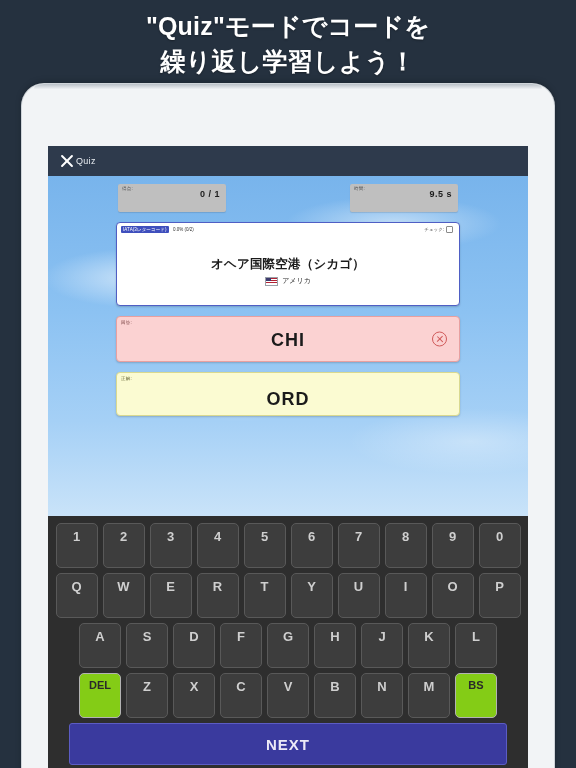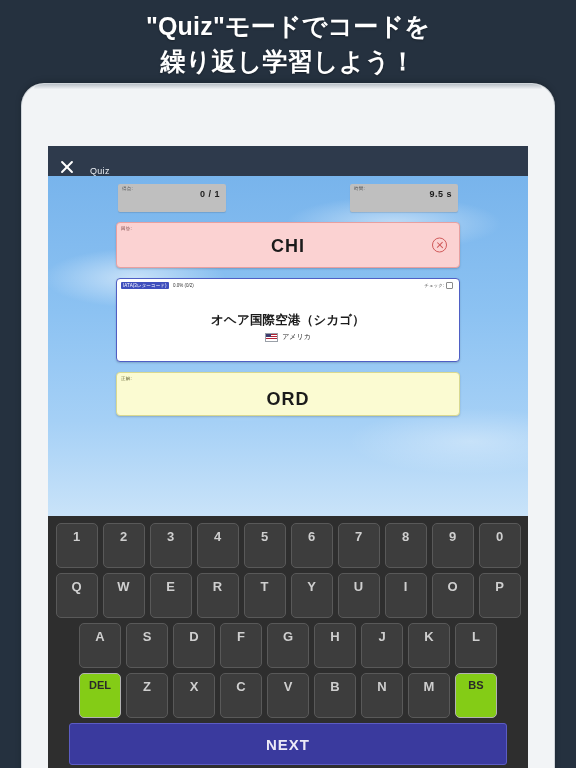--- a/index.html
+++ b/index.html
@@ -77,23 +77,23 @@
     height: 638px;
     background: #2f3b4d;
     overflow: hidden;
   }
 
   
   .appbar {
     height: 30px;
     background: #2e3a4c;
     display: flex;
-    align-items: flex-end;
+    align-items: center;
     padding: 0 10px;
-    gap: 14px;
+    gap: 0;
   }
   .close-icon {
     width: 18px; height: 18px;
     position: relative;
     flex: 0 0 auto;
   }
   .close-icon::before, .close-icon::after {
     content: "";
     position: absolute;
     left: 1px; top: 8px;
@@ -366,40 +366,40 @@
 
       <div class="stats">
         <div class="stat-box">
           <div class="stat-label">得点:</div>
           <div class="stat-value">0 / 1</div>
         </div>
         <div class="stat-box">
           <div class="stat-label">時間:</div>
           <div class="stat-value">9.5 s</div>
         </div>
-      </div>
-
-      <div class="card card-answer">
-        <div class="card-tag">回答:</div>
-        <div class="a-main">CHI</div>
-        <div class="wrong-icon"></div>
       </div>
 
       <div class="card card-question">
         <div class="q-badge">IATA(3レターコード)</div>
         <div class="q-pct">0.0% (0/2)</div>
         <div class="q-check">
           <span>チェック:</span>
           <span class="q-checkbox"></span>
         </div>
         <div class="q-main">オヘア国際空港（シカゴ）</div>
         <div class="q-country">
           <span class="flag"></span>
           <span>アメリカ</span>
         </div>
+      </div>
+
+      <div class="card card-answer">
+        <div class="card-tag">回答:</div>
+        <div class="a-main">CHI</div>
+        <div class="wrong-icon"></div>
       </div>
 
       <div class="card card-correct">
         <div class="card-tag">正解:</div>
         <div class="c-main">ORD</div>
       </div>
     </div>
 
     <div class="keyboard">
       <div id="keyrows">

